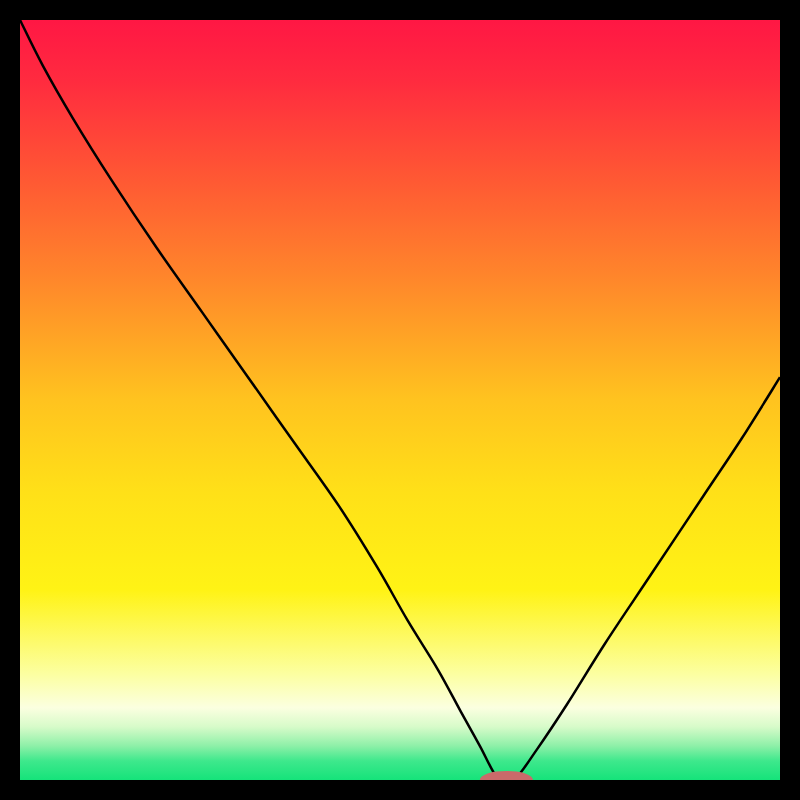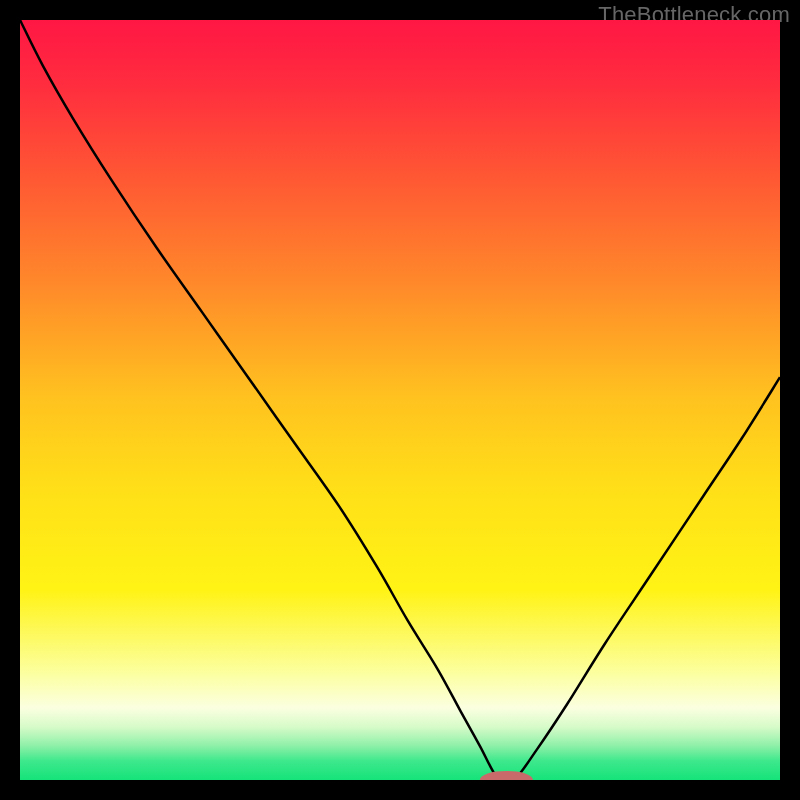--- a/index.html
+++ b/index.html
@@ -32,21 +32,20 @@
     font-size: 22px;
     font-weight: 500;
     letter-spacing: 0.2px;
     user-select: none;
   }
 </style>
 </head>
 <body>
 
 <div class="chart-wrap">
-  <div class="watermark">TheBottleneck.com</div>
   <svg id="plot" class="plot-area" viewBox="0 0 100 100" preserveAspectRatio="none">
     <defs>
       <linearGradient id="bg-grad" x1="0" y1="0" x2="0" y2="1">
           <stop offset="0%" stop-color="#ff1744"></stop>
           <stop offset="8%" stop-color="#ff2b3f"></stop>
           <stop offset="20%" stop-color="#ff5534"></stop>
           <stop offset="35%" stop-color="#ff8a2a"></stop>
           <stop offset="50%" stop-color="#ffc31f"></stop>
           <stop offset="62%" stop-color="#ffe018"></stop>
           <stop offset="75%" stop-color="#fff315"></stop>

